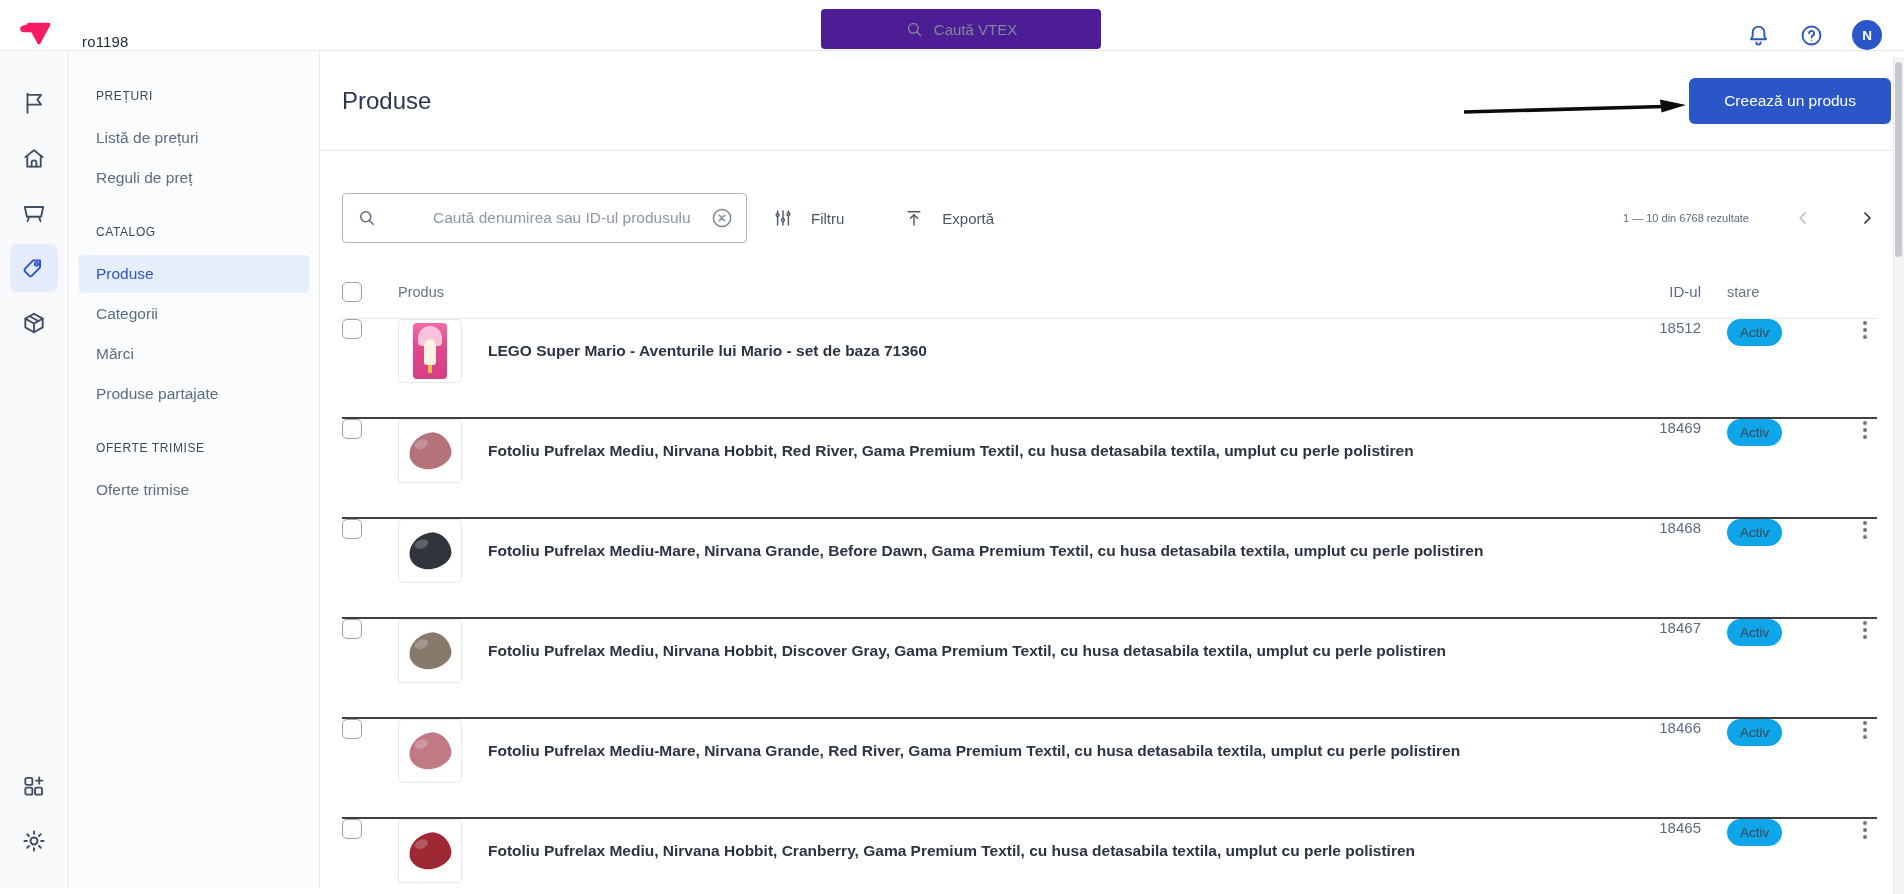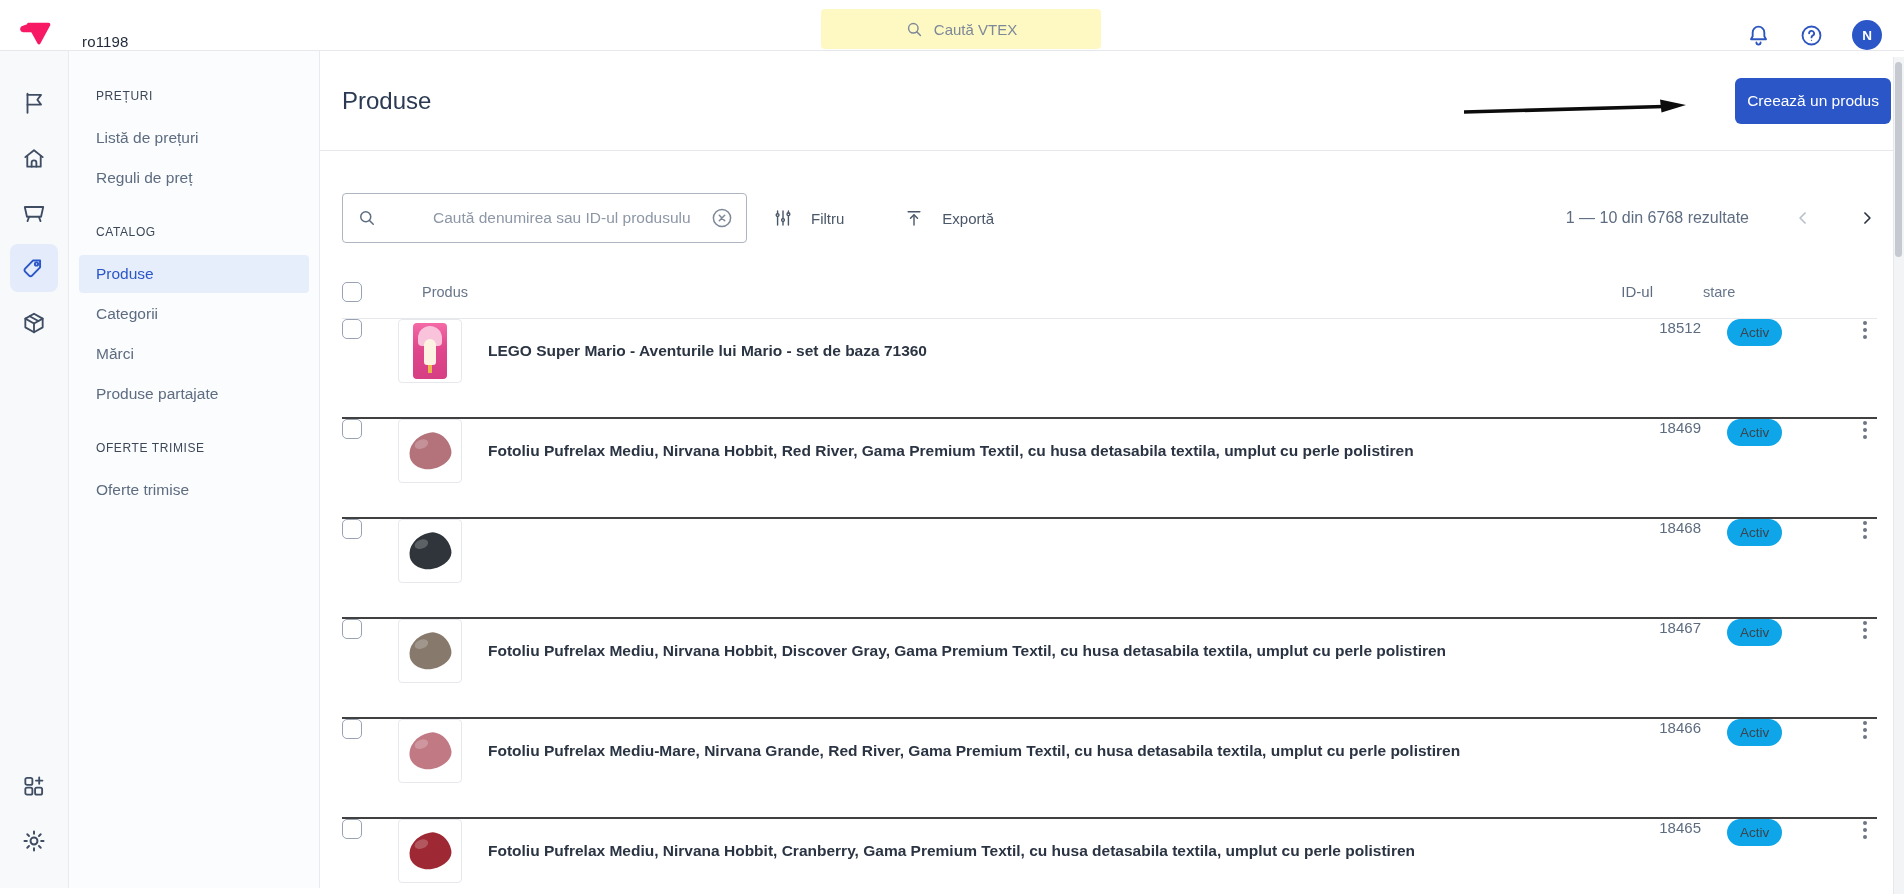--- a/index.html
+++ b/index.html
@@ -14,21 +14,21 @@
 
   
   .topbar {
     height:51px; background:#fff; border-bottom:1px solid #e6e8eb;
     display:flex; align-items:flex-end; padding:0 16px 0 20px; position:relative; z-index:5;
   }
   .logo { width:32px; height:30px; }
   .account { margin-left:30px; font-size:15px; font-weight:500; color:#1f2937; letter-spacing:.01em; }
   .global-search {
     position:absolute; left:821px; top:9px; width:280px; height:40px;
-    background:#fef9c3; border-radius:4px; border:none;
+    background:#4c1d95; border-radius:4px; border:none;
     display:flex; align-items:center; justify-content:center; gap:10px;
     color:#7d8899; font-size:15px; cursor:pointer;
   }
   .topbar-right { margin-left:auto; display:flex; align-items:center; gap:28px; padding-right:6px; }
   .icon-btn { background:none; border:none; padding:0; color:#2d55c0; cursor:pointer; }
   .avatar {
     width:30px; height:30px; border-radius:50%; background:#2b56c7; color:#fff;
     display:flex; align-items:center; justify-content:center; font-size:13.5px; font-weight:600;
     border:none; cursor:pointer;
   }
@@ -67,21 +67,21 @@
   .main { flex:1; min-width:0; background:#fff; display:flex; flex-direction:column; }
 
   .page-header {
     height:100px; flex:none; display:flex; align-items:center;
     padding:0 13px 0 22px; border-bottom:1px solid #e6e8eb; position:relative;
   }
   .page-title { font-size:24px; font-weight:500; color:#2b3a52; }
   .annotation-arrow { position:absolute; left:1142px; top:46px; }
   .create-btn {
     margin-left:auto; background:#2b56c7; color:#fff; border:none; border-radius:6px;
-    padding:14px 12px; font-size:15.5px; font-family:inherit; cursor:pointer;
+    padding:14px 35px; font-size:15.5px; font-family:inherit; cursor:pointer;
   }
 
   .content { padding:0 27px 0 22px; flex:1; min-height:0; }
 
   .toolbar { margin-top:42px; display:flex; align-items:center; }
   .search-box {
     width:405px; height:50px; border:1px solid #aeb5c0; border-radius:4px; background:#fff;
     display:flex; align-items:center; padding:0 12px 0 14px; gap:10px; color:#7d8899;
   }
   .search-box input {
@@ -90,29 +90,29 @@
   }
   .search-box input::placeholder { color:#8d97a6; opacity:1; }
   .clear-btn { background:none; border:none; padding:0; color:#7d8899; cursor:pointer; }
   .tool-btn {
     display:flex; align-items:center; gap:18px; background:none; border:none; cursor:pointer;
     font-family:inherit; font-size:15px; color:#4a5768;
   }
   .tool-btn.filter { margin-left:20px; }
   .tool-btn.export { margin-left:48px; }
   .pagination { margin-left:auto; display:flex; align-items:center; }
-  .page-range { font-size:16px; color:#5d6c80; }
+  .page-range { font-size:11px; color:#5d6c80; }
   .pg-btn { background:none; border:none; padding:0; cursor:pointer; margin-left:44px; }
   .pg-btn.prev { color:#b9c0cb; }
   .pg-btn.next { color:#2b3443; }
 
   
   .table-head {
     margin-top:22px; height:54px; display:flex; align-items:center;
-    border-bottom:1px solid #e6e8eb; color:#67758a; font-size:14.5px;gap:24px;
+    border-bottom:1px solid #e6e8eb; color:#67758a; font-size:14.5px;
   }
   .row { height:100px; display:flex; align-items:flex-start; border-bottom:2px solid #404040; }
 
   .col-check { width:20px; margin-right:36px; flex:none; }
   .checkbox {
     width:20px; height:20px; border:1.5px solid #98a2b3; border-radius:5px;
     background:#fff; padding:0; cursor:pointer; display:block;
   }
   .col-main { flex:1; min-width:0; display:flex; align-items:center; }
   .col-thumb {
@@ -397,20 +397,21 @@
       </div>
 
       <div class="row">
         <div class="col-check">
             <button class="checkbox"></button>
           </div>
         <div class="col-main">
           <div class="col-thumb">
               <div class="blob" style="background: rgb(47, 53, 58);"></div>
             </div>
+          <div class="col-title">Fotoliu Pufrelax Mediu-Mare, Nirvana Grande, Before Dawn, Gama Premium Textil, cu husa detasabila textila, umplut cu perle polistiren</div>
         </div>
         <div class="col-id">18468</div>
         <div class="col-status"><span class="badge">Activ</span></div>
         <div class="col-kebab">
             <button class="kebab">
               <i></i>
               <i></i>
               <i></i>
             </button>
           </div>

